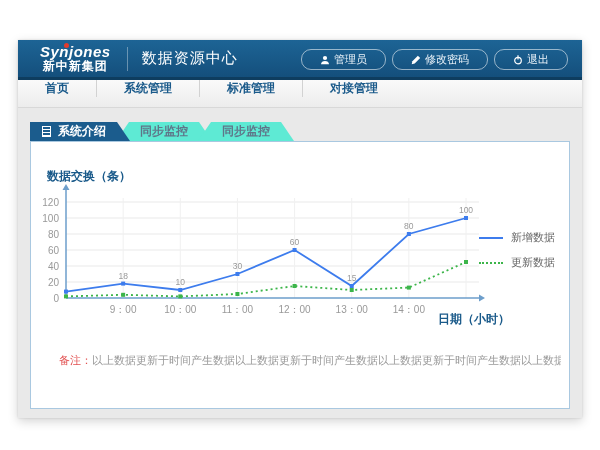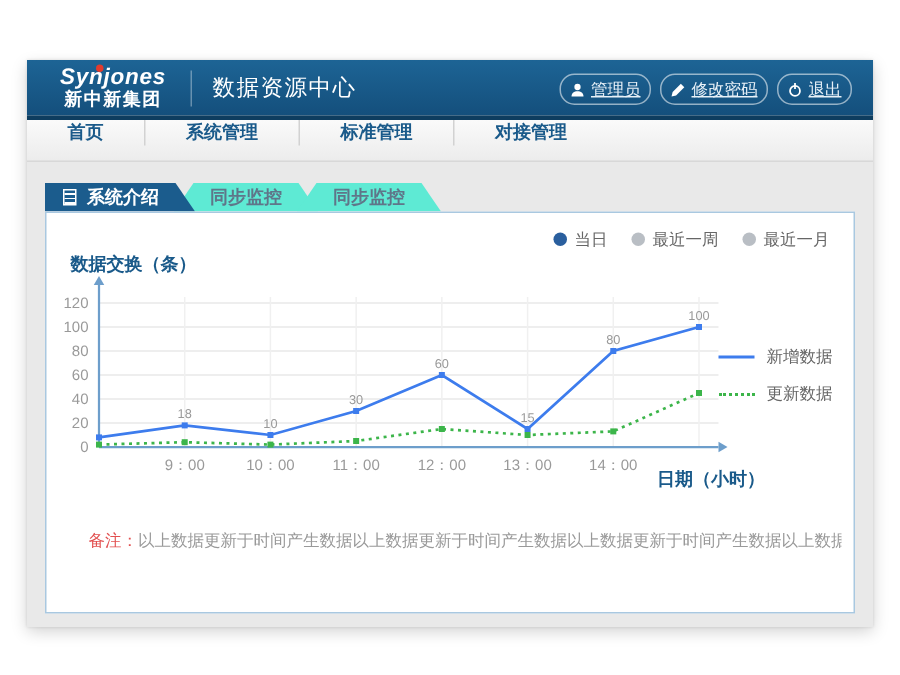--- a/index.html
+++ b/index.html
@@ -13,21 +13,21 @@
     display:flex; align-items:center; border-bottom:3px solid #0e3d5f; }
   .logo { position:relative; margin-left:22px; text-align:center; color:#fff; line-height:1.05; }
   .logo-en { font-size:15px; font-weight:bold; font-style:italic; letter-spacing:.5px; }
   .logo-dot { position:absolute; top:-1px; left:24px; width:5px; height:5px;
     background:#e23b2e; border-radius:50%; }
   .logo-cn { font-size:12px; font-weight:bold; letter-spacing:1px; }
   .hsep { width:1px; height:24px; background:rgba(255,255,255,.35); margin:0 14px 0 16px; }
   .app-title { color:#fff; font-size:15px; letter-spacing:1px; }
   .hbtns { position:absolute; right:14px; top:9px; display:flex; gap:6px; }
   .hbtn { display:flex; align-items:center; gap:4px; color:#e8f1f8; font-size:11px;
-    border:1px solid rgba(255,255,255,.55); border-radius:10px; padding:2px 6px; cursor:pointer;text-decoration:underline; }
+    border:1px solid rgba(255,255,255,.55); border-radius:10px; padding:2px 18px; cursor:pointer; }
   .hbtn svg { display:block; }
 
   
   .nav { height:28px; background:linear-gradient(#fafafa,#ececec); border-bottom:1px solid #d8d8d8;
     display:flex; align-items:flex-start; }
   .nav-item { display:flex; align-items:center; padding:0 27px; font-size:12px; font-weight:bold;
     color:#1a5a8a; cursor:pointer; position:relative; }
   .nav-item + .nav-item { border-left:1px solid #d2d2d2; }
 
   
@@ -117,34 +117,20 @@
       </div>
       <div class="tab inactive">
         <span>同步监控</span>
       </div>
       <div class="tab inactive">
         <span>同步监控</span>
       </div>
     </div>
 
   <div class="panel">
-    <div class="filters">
-        <div class="filter-option">
-          <span class="radio sel"></span>
-          <span>当日</span>
-        </div>
-        <div class="filter-option">
-          <span class="radio"></span>
-          <span>最近一周</span>
-        </div>
-        <div class="filter-option">
-          <span class="radio"></span>
-          <span>最近一月</span>
-        </div>
-      </div>
     <div class="ylabel">数据交换（条）</div>
     <svg class="chart-svg" width="540" height="152" viewBox="0 0 540 152">
         <line x1="35" y1="100" x2="448" y2="100" stroke="#e9e9e9" stroke-width="1"></line>
         <line x1="35" y1="84" x2="448" y2="84" stroke="#e9e9e9" stroke-width="1"></line>
         <line x1="35" y1="68" x2="448" y2="68" stroke="#e9e9e9" stroke-width="1"></line>
         <line x1="35" y1="52" x2="448" y2="52" stroke="#e9e9e9" stroke-width="1"></line>
         <line x1="35" y1="36" x2="448" y2="36" stroke="#e9e9e9" stroke-width="1"></line>
         <line x1="35" y1="20" x2="448" y2="20" stroke="#e9e9e9" stroke-width="1"></line>
         <line x1="92.14285714285714" y1="16" x2="92.14285714285714" y2="116" stroke="#f0f0f0" stroke-width="1"></line>
         <line x1="149.28571428571428" y1="16" x2="149.28571428571428" y2="116" stroke="#f0f0f0" stroke-width="1"></line>

